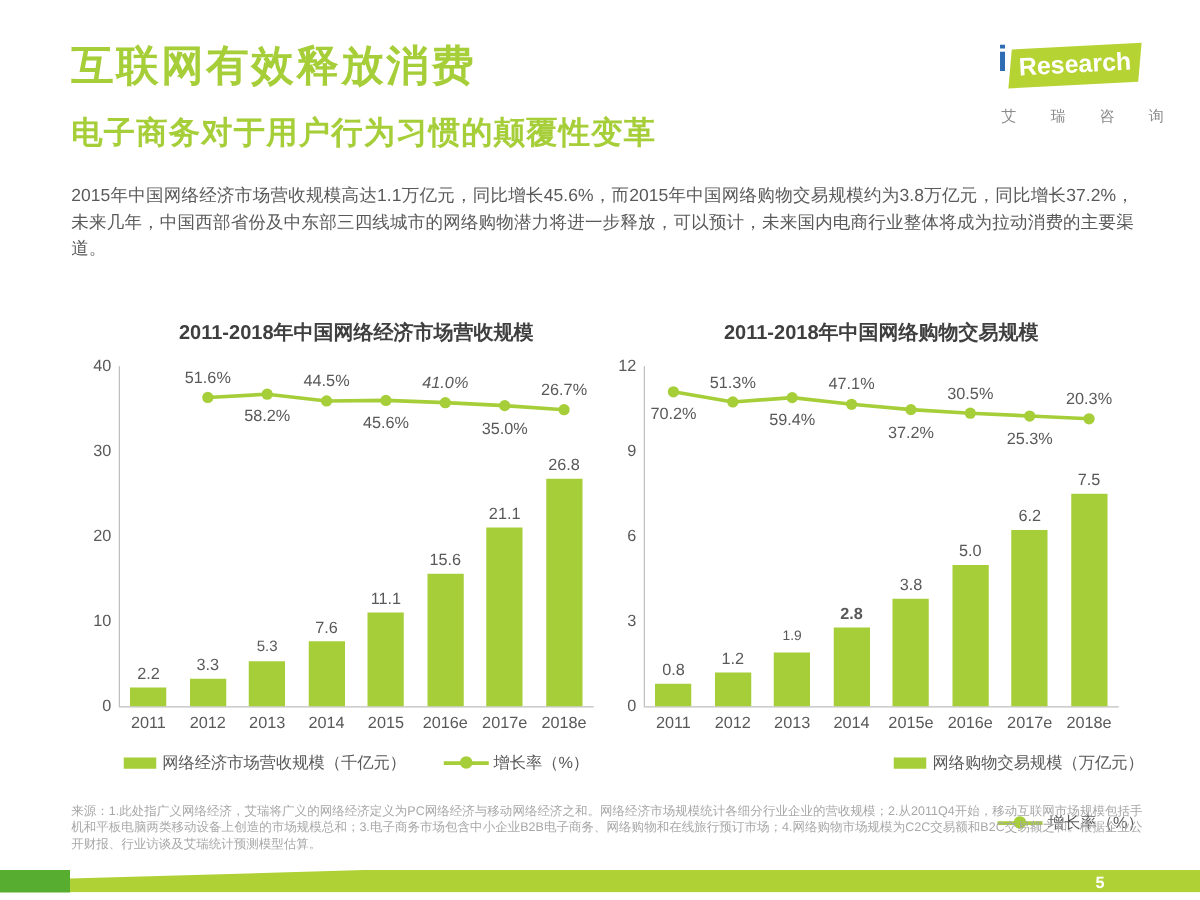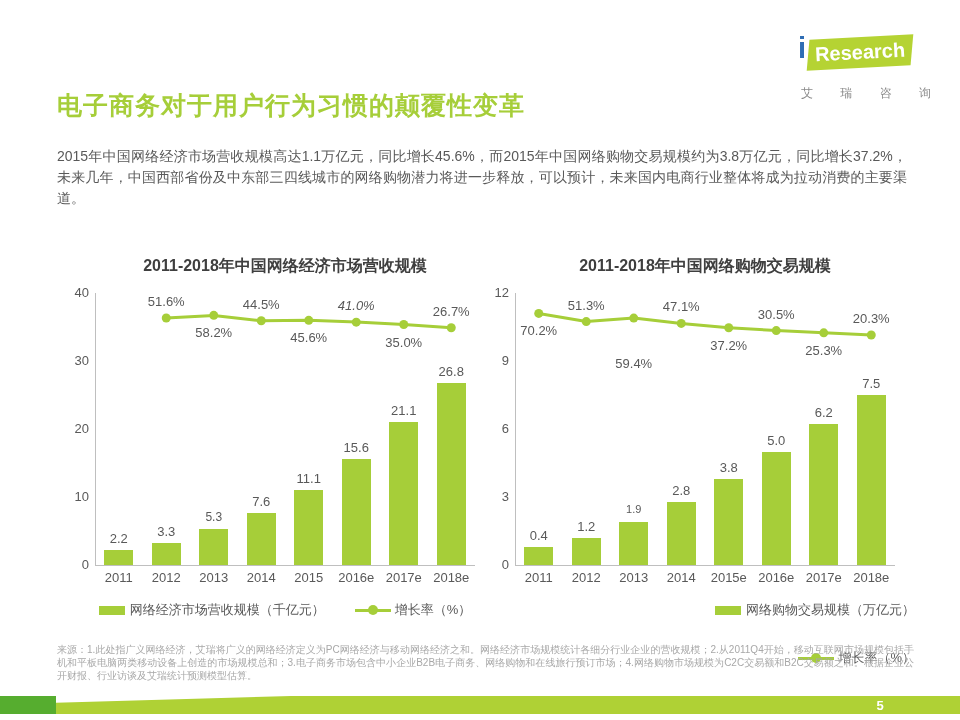--- a/index.html
+++ b/index.html
@@ -29,20 +29,21 @@
   <div class="logo">
     <div class="logo-mark">
       <span class="logo-i">i</span>
       <div class="logo-plate">
         <span>Research</span>
       </div>
     </div>
     <div class="logo-cn">艾 瑞 咨 询</div>
   </div>
 
+  <h1>互联网有效释放消费</h1>
   <h2>电子商务对于用户行为习惯的颠覆性变革</h2>
   <p class="intro">2015年中国网络经济市场营收规模高达1.1万亿元，同比增长45.6%，而2015年中国网络购物交易规模约为3.8万亿元，同比增长37.2%，未来几年，中国西部省份及中东部三四线城市的网络购物潜力将进一步释放，可以预计，未来国内电商行业整体将成为拉动消费的主要渠道。</p>
 
   <div class="chart" style="left:75px">
       <div style="position: absolute; left: 0px; right: 0px; top: 6px; text-align: center; font-size: 16px; font-weight: bold; color: rgb(63, 63, 63);">2011-2018年中国网络经济市场营收规模</div>
       <div style="position: absolute; left: 20px; top: 43px; width: 1px; height: 272px; background: rgb(191, 191, 191);"></div>
       <div style="position: absolute; left: 20px; top: 315px; width: 380px; height: 1px; background: rgb(191, 191, 191);"></div>
       <div style="position: absolute; left: -16px; width: 30px; top: 307px; text-align: right; font-size: 13px; color: rgb(89, 89, 89);">0</div>
       <div style="position: absolute; left: -16px; width: 30px; top: 239px; text-align: right; font-size: 13px; color: rgb(89, 89, 89);">10</div>
       <div style="position: absolute; left: -16px; width: 30px; top: 171px; text-align: right; font-size: 13px; color: rgb(89, 89, 89);">20</div>
@@ -106,30 +107,30 @@
   <div class="chart" style="left:495px">
       <div style="position: absolute; left: 0px; right: 0px; top: 6px; text-align: center; font-size: 16px; font-weight: bold; color: rgb(63, 63, 63);">2011-2018年中国网络购物交易规模</div>
       <div style="position: absolute; left: 20px; top: 43px; width: 1px; height: 272px; background: rgb(191, 191, 191);"></div>
       <div style="position: absolute; left: 20px; top: 315px; width: 380px; height: 1px; background: rgb(191, 191, 191);"></div>
       <div style="position: absolute; left: -16px; width: 30px; top: 307px; text-align: right; font-size: 13px; color: rgb(89, 89, 89);">0</div>
       <div style="position: absolute; left: -16px; width: 30px; top: 239px; text-align: right; font-size: 13px; color: rgb(89, 89, 89);">3</div>
       <div style="position: absolute; left: -16px; width: 30px; top: 171px; text-align: right; font-size: 13px; color: rgb(89, 89, 89);">6</div>
       <div style="position: absolute; left: -16px; width: 30px; top: 103px; text-align: right; font-size: 13px; color: rgb(89, 89, 89);">9</div>
       <div style="position: absolute; left: -16px; width: 30px; top: 35px; text-align: right; font-size: 13px; color: rgb(89, 89, 89);">12</div>
       <div style="position: absolute; left: 29.25px; top: 296.867px; width: 29px; height: 18.1333px; background: rgb(166, 206, 57);"></div>
-      <div style="position: absolute; left: 13.75px; width: 60px; top: 277.867px; text-align: center; font-size: 13px; color: rgb(89, 89, 89);">0.4</div>
+      <div style="position: absolute; left: 13.75px; width: 60px; top: 277.867px; text-align: center; font-size: 13px; color: rgb(89, 89, 89);">0.8</div>
       <div style="position: absolute; left: 13.75px; width: 60px; top: 320px; text-align: center; font-size: 13px; color: rgb(89, 89, 89);">2011</div>
       <div style="position: absolute; left: 76.75px; top: 287.8px; width: 29px; height: 27.2px; background: rgb(166, 206, 57);"></div>
       <div style="position: absolute; left: 61.25px; width: 60px; top: 268.8px; text-align: center; font-size: 13px; color: rgb(89, 89, 89);">1.2</div>
       <div style="position: absolute; left: 61.25px; width: 60px; top: 320px; text-align: center; font-size: 13px; color: rgb(89, 89, 89);">2012</div>
       <div style="position: absolute; left: 124.25px; top: 271.933px; width: 29px; height: 43.0667px; background: rgb(166, 206, 57);"></div>
       <div style="position: absolute; left: 108.75px; width: 60px; top: 252.933px; text-align: center; font-size: 11px; color: rgb(89, 89, 89);">1.9</div>
       <div style="position: absolute; left: 108.75px; width: 60px; top: 320px; text-align: center; font-size: 13px; color: rgb(89, 89, 89);">2013</div>
       <div style="position: absolute; left: 171.75px; top: 251.533px; width: 29px; height: 63.4667px; background: rgb(166, 206, 57);"></div>
-      <div style="position: absolute; left: 156.25px; width: 60px; top: 232.533px; text-align: center; font-size: 13px; color: rgb(89, 89, 89);">2.8</div>
+      <div style="position: absolute; left: 156.25px; width: 60px; top: 232.533px; text-align: center; font-size: 13px; color: rgb(89, 89, 89); font-weight: bold;">2.8</div>
       <div style="position: absolute; left: 156.25px; width: 60px; top: 320px; text-align: center; font-size: 13px; color: rgb(89, 89, 89);">2014</div>
       <div style="position: absolute; left: 219.25px; top: 228.867px; width: 29px; height: 86.1333px; background: rgb(166, 206, 57);"></div>
       <div style="position: absolute; left: 203.75px; width: 60px; top: 209.867px; text-align: center; font-size: 13px; color: rgb(89, 89, 89);">3.8</div>
       <div style="position: absolute; left: 203.75px; width: 60px; top: 320px; text-align: center; font-size: 13px; color: rgb(89, 89, 89);">2015e</div>
       <div style="position: absolute; left: 266.75px; top: 201.667px; width: 29px; height: 113.333px; background: rgb(166, 206, 57);"></div>
       <div style="position: absolute; left: 251.25px; width: 60px; top: 182.667px; text-align: center; font-size: 13px; color: rgb(89, 89, 89);">5.0</div>
       <div style="position: absolute; left: 251.25px; width: 60px; top: 320px; text-align: center; font-size: 13px; color: rgb(89, 89, 89);">2016e</div>
       <div style="position: absolute; left: 314.25px; top: 174.467px; width: 29px; height: 140.533px; background: rgb(166, 206, 57);"></div>
       <div style="position: absolute; left: 298.75px; width: 60px; top: 155.467px; text-align: center; font-size: 13px; color: rgb(89, 89, 89);">6.2</div>
       <div style="position: absolute; left: 298.75px; width: 60px; top: 320px; text-align: center; font-size: 13px; color: rgb(89, 89, 89);">2017e</div>
@@ -142,21 +143,21 @@
         <circle cx="91.25" cy="71.59617599999999" r="4.5" fill="#a6ce39"></circle>
         <circle cx="138.75" cy="68.093088" r="4.5" fill="#a6ce39"></circle>
         <circle cx="186.25" cy="73.41259199999999" r="4.5" fill="#a6ce39"></circle>
         <circle cx="233.75" cy="77.694144" r="4.5" fill="#a6ce39"></circle>
         <circle cx="281.25" cy="80.59176" r="4.5" fill="#a6ce39"></circle>
         <circle cx="328.75" cy="82.840656" r="4.5" fill="#a6ce39"></circle>
         <circle cx="376.25" cy="85.00305599999999" r="4.5" fill="#a6ce39"></circle>
       </svg>
       <div style="position: absolute; left: 11.75px; width: 64px; top: 73.4223px; text-align: center; font-size: 13px; color: rgb(89, 89, 89);">70.2%</div>
       <div style="position: absolute; left: 59.25px; width: 64px; top: 47.5962px; text-align: center; font-size: 13px; color: rgb(89, 89, 89);">51.3%</div>
-      <div style="position: absolute; left: 106.75px; width: 64px; top: 78.0931px; text-align: center; font-size: 13px; color: rgb(89, 89, 89); margin-top: 28px;">59.4%</div>
+      <div style="position: absolute; left: 106.75px; width: 64px; top: 78.0931px; text-align: center; font-size: 13px; color: rgb(89, 89, 89);">59.4%</div>
       <div style="position: absolute; left: 154.25px; width: 64px; top: 49.4126px; text-align: center; font-size: 13px; color: rgb(89, 89, 89);">47.1%</div>
       <div style="position: absolute; left: 201.75px; width: 64px; top: 87.6941px; text-align: center; font-size: 13px; color: rgb(89, 89, 89);">37.2%</div>
       <div style="position: absolute; left: 249.25px; width: 64px; top: 56.5918px; text-align: center; font-size: 13px; color: rgb(89, 89, 89);">30.5%</div>
       <div style="position: absolute; left: 296.75px; width: 64px; top: 92.8407px; text-align: center; font-size: 13px; color: rgb(89, 89, 89);">25.3%</div>
       <div style="position: absolute; left: 344.25px; width: 64px; top: 61.0031px; text-align: center; font-size: 13px; color: rgb(89, 89, 89);">20.3%</div>
       <div style="position: absolute; left: 0px; right: 0px; top: 351px; display: flex; justify-content: center; align-items: flex-end; gap: 30px; font-size: 13px; color: rgb(89, 89, 89); white-space: nowrap; flex-direction: column;">
         <span style="display: inline-flex; align-items: center;">
           <span style="display: inline-block; width: 26px; height: 9px; background: rgb(166, 206, 57); margin-right: 5px;"></span>
           <span>网络购物交易规模（万亿元）</span>
         </span>

